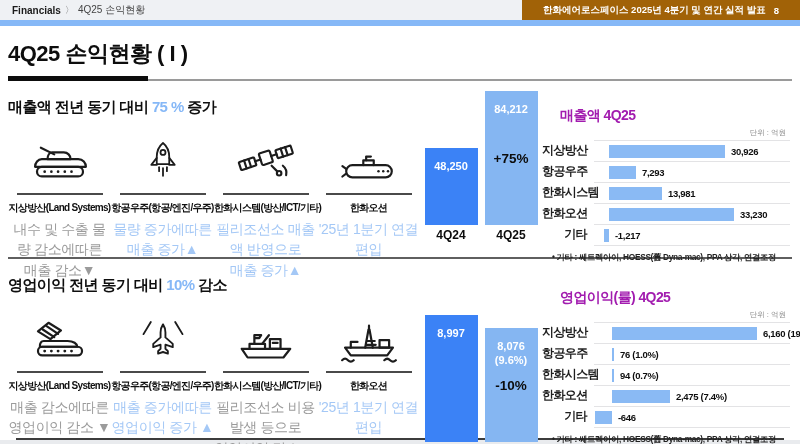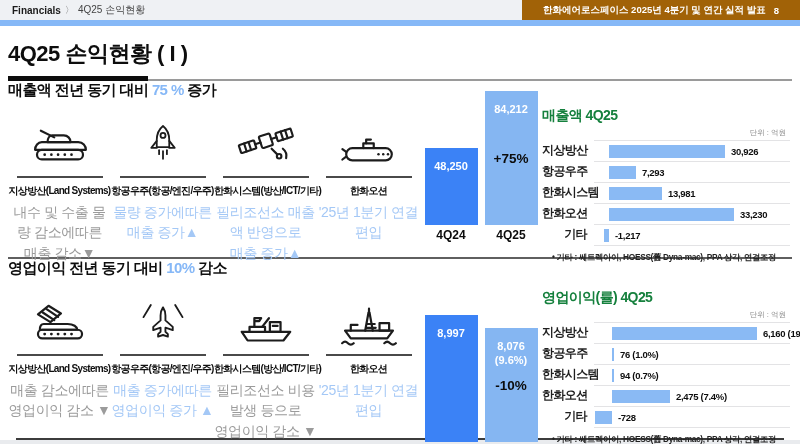--- a/index.html
+++ b/index.html
@@ -18,21 +18,21 @@
   .bluestrip { height:6px; background:#86b8f7; }
   
   .content { padding:0 8px; }
   .page-title { margin-top:13px; font-size:22px; font-weight:bold; letter-spacing:-0.5px; color:#0d0d0d; }
   .title-rule { position:relative; margin-top:7px; height:5px; border-bottom:2px solid #9a9a9a; }
   .title-rule .thick { position:absolute; left:0; bottom:-2px; width:140px; height:5px; background:#0d0d0d; }
   
   .section { display:flex; height:176px; }
   .section.second { height:179px; }
   .divider { height:2px; background:#5f5f5f; }
-  .left-panel { width:412px; flex:none; }
+  .left-panel { width:412px; flex:none; padding-top:17px; }
   .sec-heading { font-size:15px; font-weight:bold; letter-spacing:-0.6px; color:#0e0e0e; white-space:nowrap; }
   .accent { color:#86b8f7; }
   .seg-row { display:flex; margin-top:13px; }
   .seg { width:103px; text-align:center; }
   .seg-icon { height:56px; display:flex; align-items:flex-end; justify-content:center; }
   .seg-rule { height:2px; background:#4a4a4a; width:86px; margin:7px auto 6px; }
   .seg-label { font-size:10px; font-weight:bold; color:#101010; letter-spacing:-0.7px; white-space:nowrap; }
   .seg-cap { font-size:14px; line-height:1.45; margin-top:4px; white-space:pre-line; letter-spacing:-0.4px; }
   .cap-gray { color:#9b9b9b; }
   .cap-blue { color:#a4c8f6; }
@@ -45,21 +45,21 @@
   .vbar.light { background:#3b82f6;margin-top:27px; }
   .vbar.dark { background:#85b6f2; }
   .vval { font-size:11px; font-weight:bold; color:#fff; text-align:center; padding-top:11px; line-height:1.3; white-space:pre-line; }
   .vdelta { position:absolute; top:50%; left:0; right:0; transform:translateY(-50%); text-align:center;
             font-size:13.5px; font-weight:bold; color:#0c0c0c; }
   .vcats { display:flex; gap:7px; margin-top:3px; }
   .vcat { width:53px; text-align:center; font-size:12px; font-weight:bold; color:#0c0c0c; }
   
   .right-panel { flex:1; padding-top:26px; padding-right:2px; }
   .section.second .right-panel { padding-top:30px; }
-  .chart-title { font-size:14px; font-weight:bold; letter-spacing:-0.6px; margin-left:0; color:#15803d; }
+  .chart-title { font-size:14px; font-weight:bold; letter-spacing:-0.6px; margin-left:18px; color:#a21caf; }
   .chart-unit { font-size:7.5px; color:#8a8a8a; text-align:right; margin:3px 4px 2px 0; }
   .hrow { display:flex; height:21px; }
   .hlabel { width:52px; flex:none; text-align:right; font-size:12px; font-weight:bold; color:#1f1f1f;
             line-height:21px; padding-right:7px; letter-spacing:-0.6px; white-space:nowrap;font-family:Liberation Serif, serif; }
   .htrack { flex:1; position:relative; border-top:1px solid #e3e3e5; }
   .hbar { position:absolute; top:4px; height:13px; background:#8abaf4; }
   .hval { position:absolute; top:4px; line-height:13px; font-size:9.5px; font-weight:bold; color:#0e0e0e;
           white-space:nowrap; letter-spacing:-0.3px; }
   .hend { margin-left:52px; border-top:1px solid #e3e3e5; }
   .footnote { font-size:8.3px; font-weight:bold; color:#222; letter-spacing:-0.3px; margin:6px 0 0 10px; white-space:nowrap; }
@@ -367,21 +367,21 @@
             <div class="hlabel">한화오션</div>
             <div class="htrack">
               <div class="hbar" style="width: 58px; left: 18px;"></div>
               <div class="hval" style="left: 82px;">2,475  (7.4%)</div>
             </div>
           </div>
           <div class="hrow">
             <div class="hlabel">기타</div>
             <div class="htrack">
               <div class="hbar" style="width: 17px; left: 1px;"></div>
-              <div class="hval" style="left: 24px;">-728</div>
+              <div class="hval" style="left: 24px;">-646</div>
             </div>
           </div>
           <div class="hend"></div>
         </div>
       <div class="footnote">• 기타 : 쎄트렉아이, HOESS(舊 Dyna-mac), PPA 상각, 연결조정</div>
     </div>
   </div>
 
   <div class="bottom-rule"></div>
 </div>

